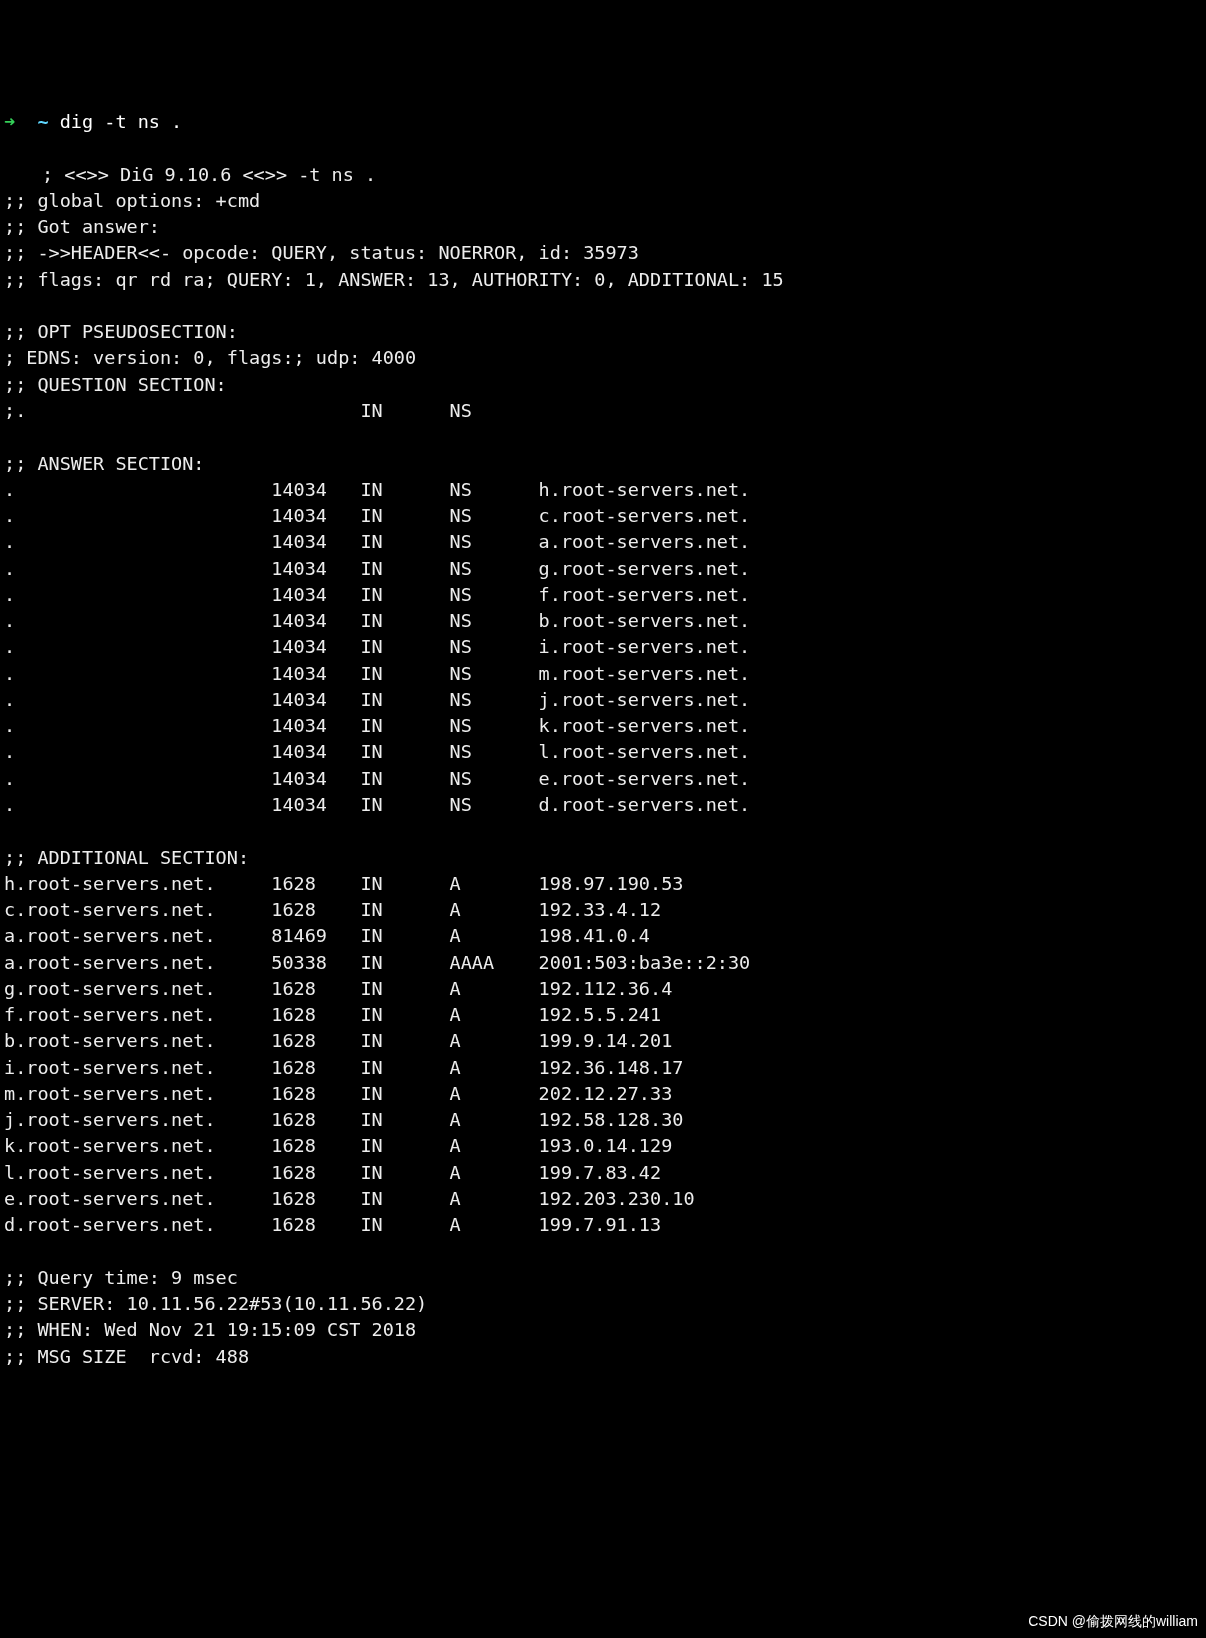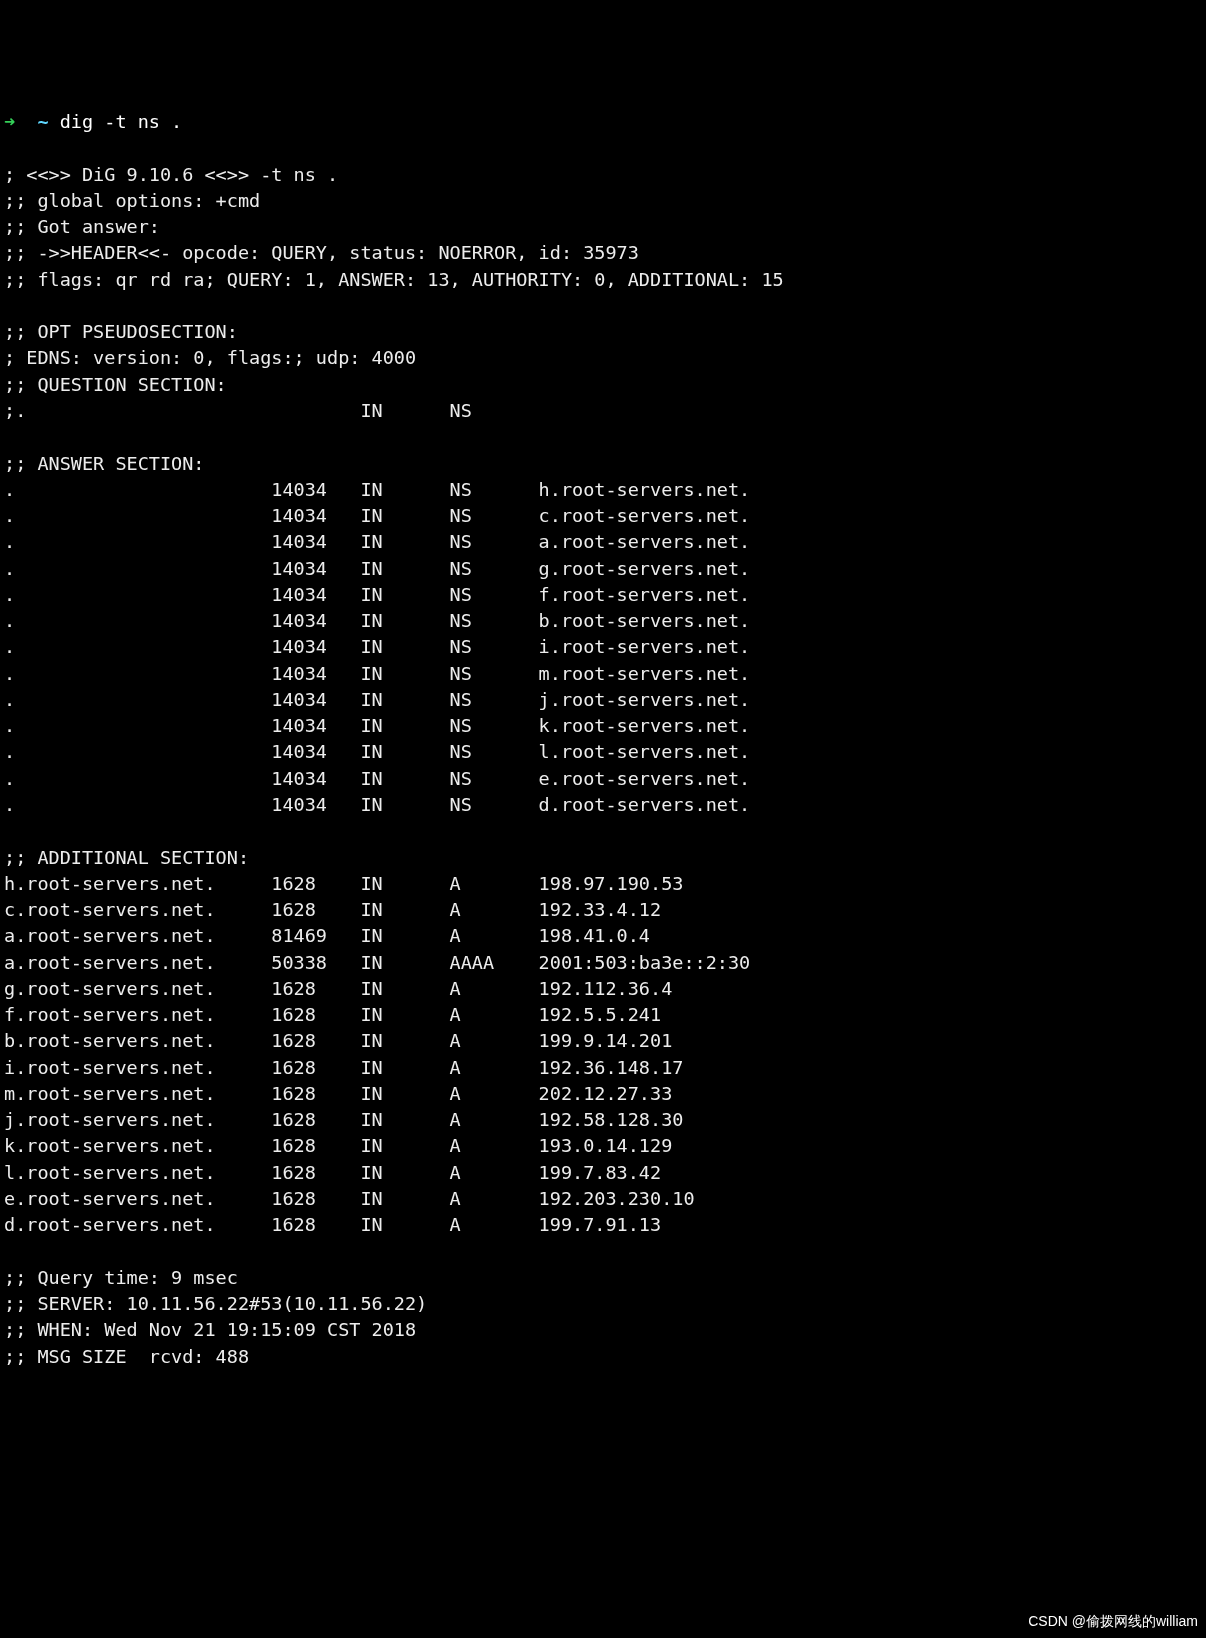--- a/index.html
+++ b/index.html
@@ -11,21 +11,21 @@
     font-size: 18.5px;
     line-height: 1.42;
     white-space: pre;
     overflow-x: auto;
     width: 1206px;
     box-sizing: border-box;
   }
   .prompt-arrow { color: #34d058; font-weight: bold; }
   .prompt-tilde { color: #5fd7ff; font-weight: bold; }
   .cmd { color: #ffffff; font-weight: 500; text-align: center; }
-  .out { color: #ededed; }
+  .out { color: #ededed; margin-left: 38px; }
   .watermark {
     position: fixed;
     right: 8px;
     bottom: 6px;
     color: #ffffff;
     font-family: sans-serif;
     font-size: 14px;
     white-space: nowrap;
   }
 </style>

